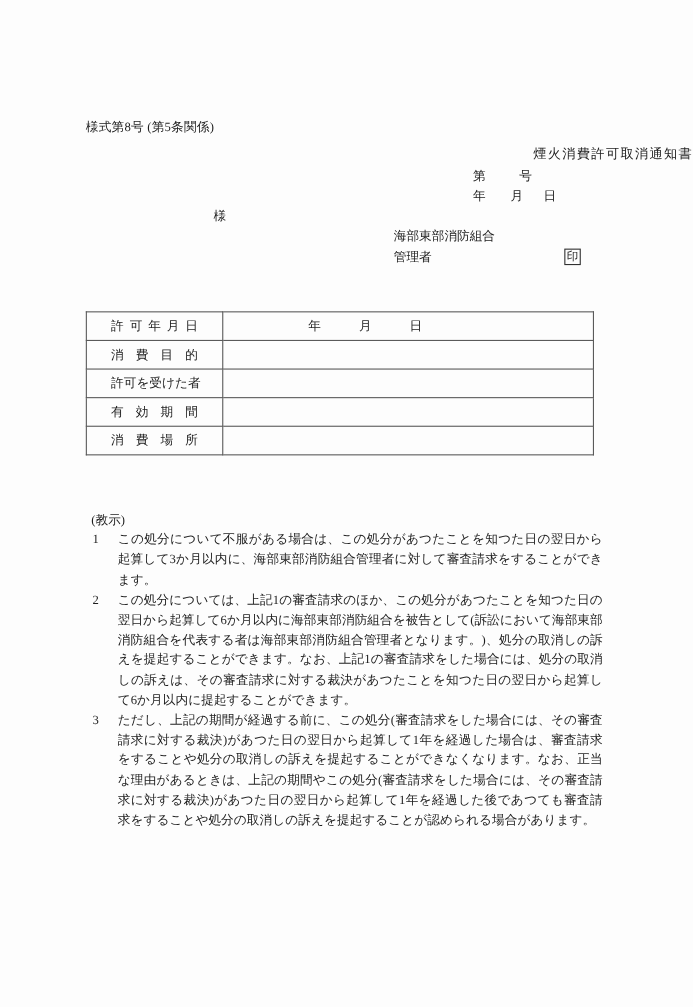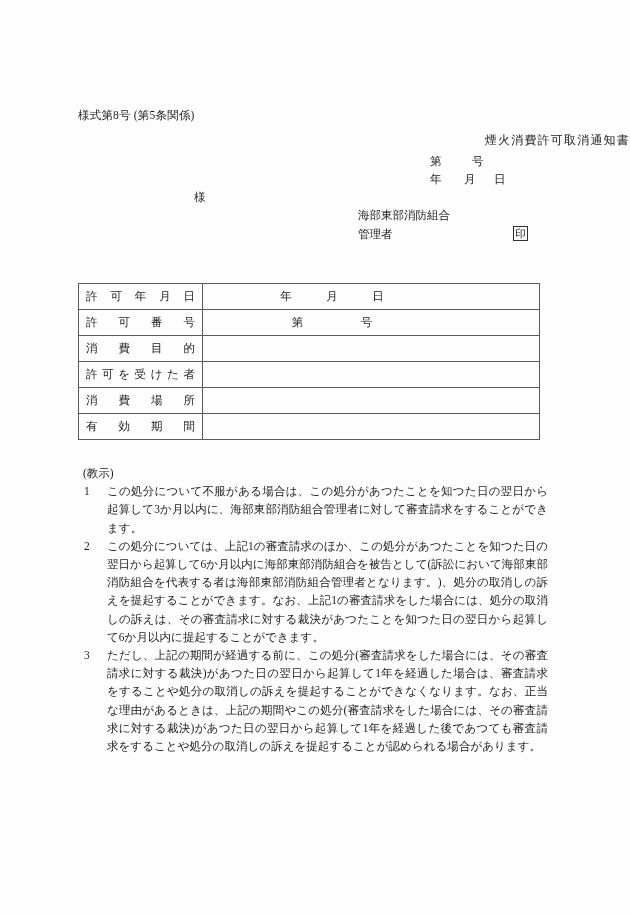--- a/index.html
+++ b/index.html
@@ -131,21 +131,21 @@
     border: 1px solid #5a5a5a;
     height: 25px;
     font-size: 11.5px;
     padding: 0;
     vertical-align: middle;
   }
   .form-table td.label-cell {
     width: 124px;
     text-align: justify;
     text-align-last: justify;
-    padding: 0 7px;
+    padding: 0 22px;
     white-space: nowrap;
     box-sizing: border-box;
   }
   .form-table td.value-cell {
     padding-left: 0;
     text-align: left;
   }
   .value-inner {
     display: block;
     white-space: pre;
@@ -211,45 +211,39 @@
 
   <table class="form-table">
     <tbody>
       <tr>
         <td class="label-cell">許可年月日</td>
         <td class="value-cell">
             <span class="value-inner centered">年　　　月　　　日</span>
           </td>
       </tr>
       <tr>
-        <td class="label-cell">許可番号</td>
-        <td class="value-cell">
-            <span class="value-inner centered">第　　　　　号</span>
-          </td>
-      </tr>
-      <tr>
         <td class="label-cell">消費目的</td>
         <td class="value-cell">
             <span class="value-inner"></span>
           </td>
       </tr>
       <tr>
         <td class="label-cell">許可を受けた者</td>
         <td class="value-cell">
             <span class="value-inner"></span>
           </td>
       </tr>
       <tr>
+        <td class="label-cell">有効期間</td>
+        <td class="value-cell">
+            <span class="value-inner"></span>
+          </td>
+      </tr>
+      <tr>
         <td class="label-cell">消費場所</td>
-        <td class="value-cell">
-            <span class="value-inner"></span>
-          </td>
-      </tr>
-      <tr>
-        <td class="label-cell">有効期間</td>
         <td class="value-cell">
             <span class="value-inner"></span>
           </td>
       </tr>
     </tbody>
   </table>
 
   <div class="instructions">
     <span class="instr-heading">(教示)</span>
 

